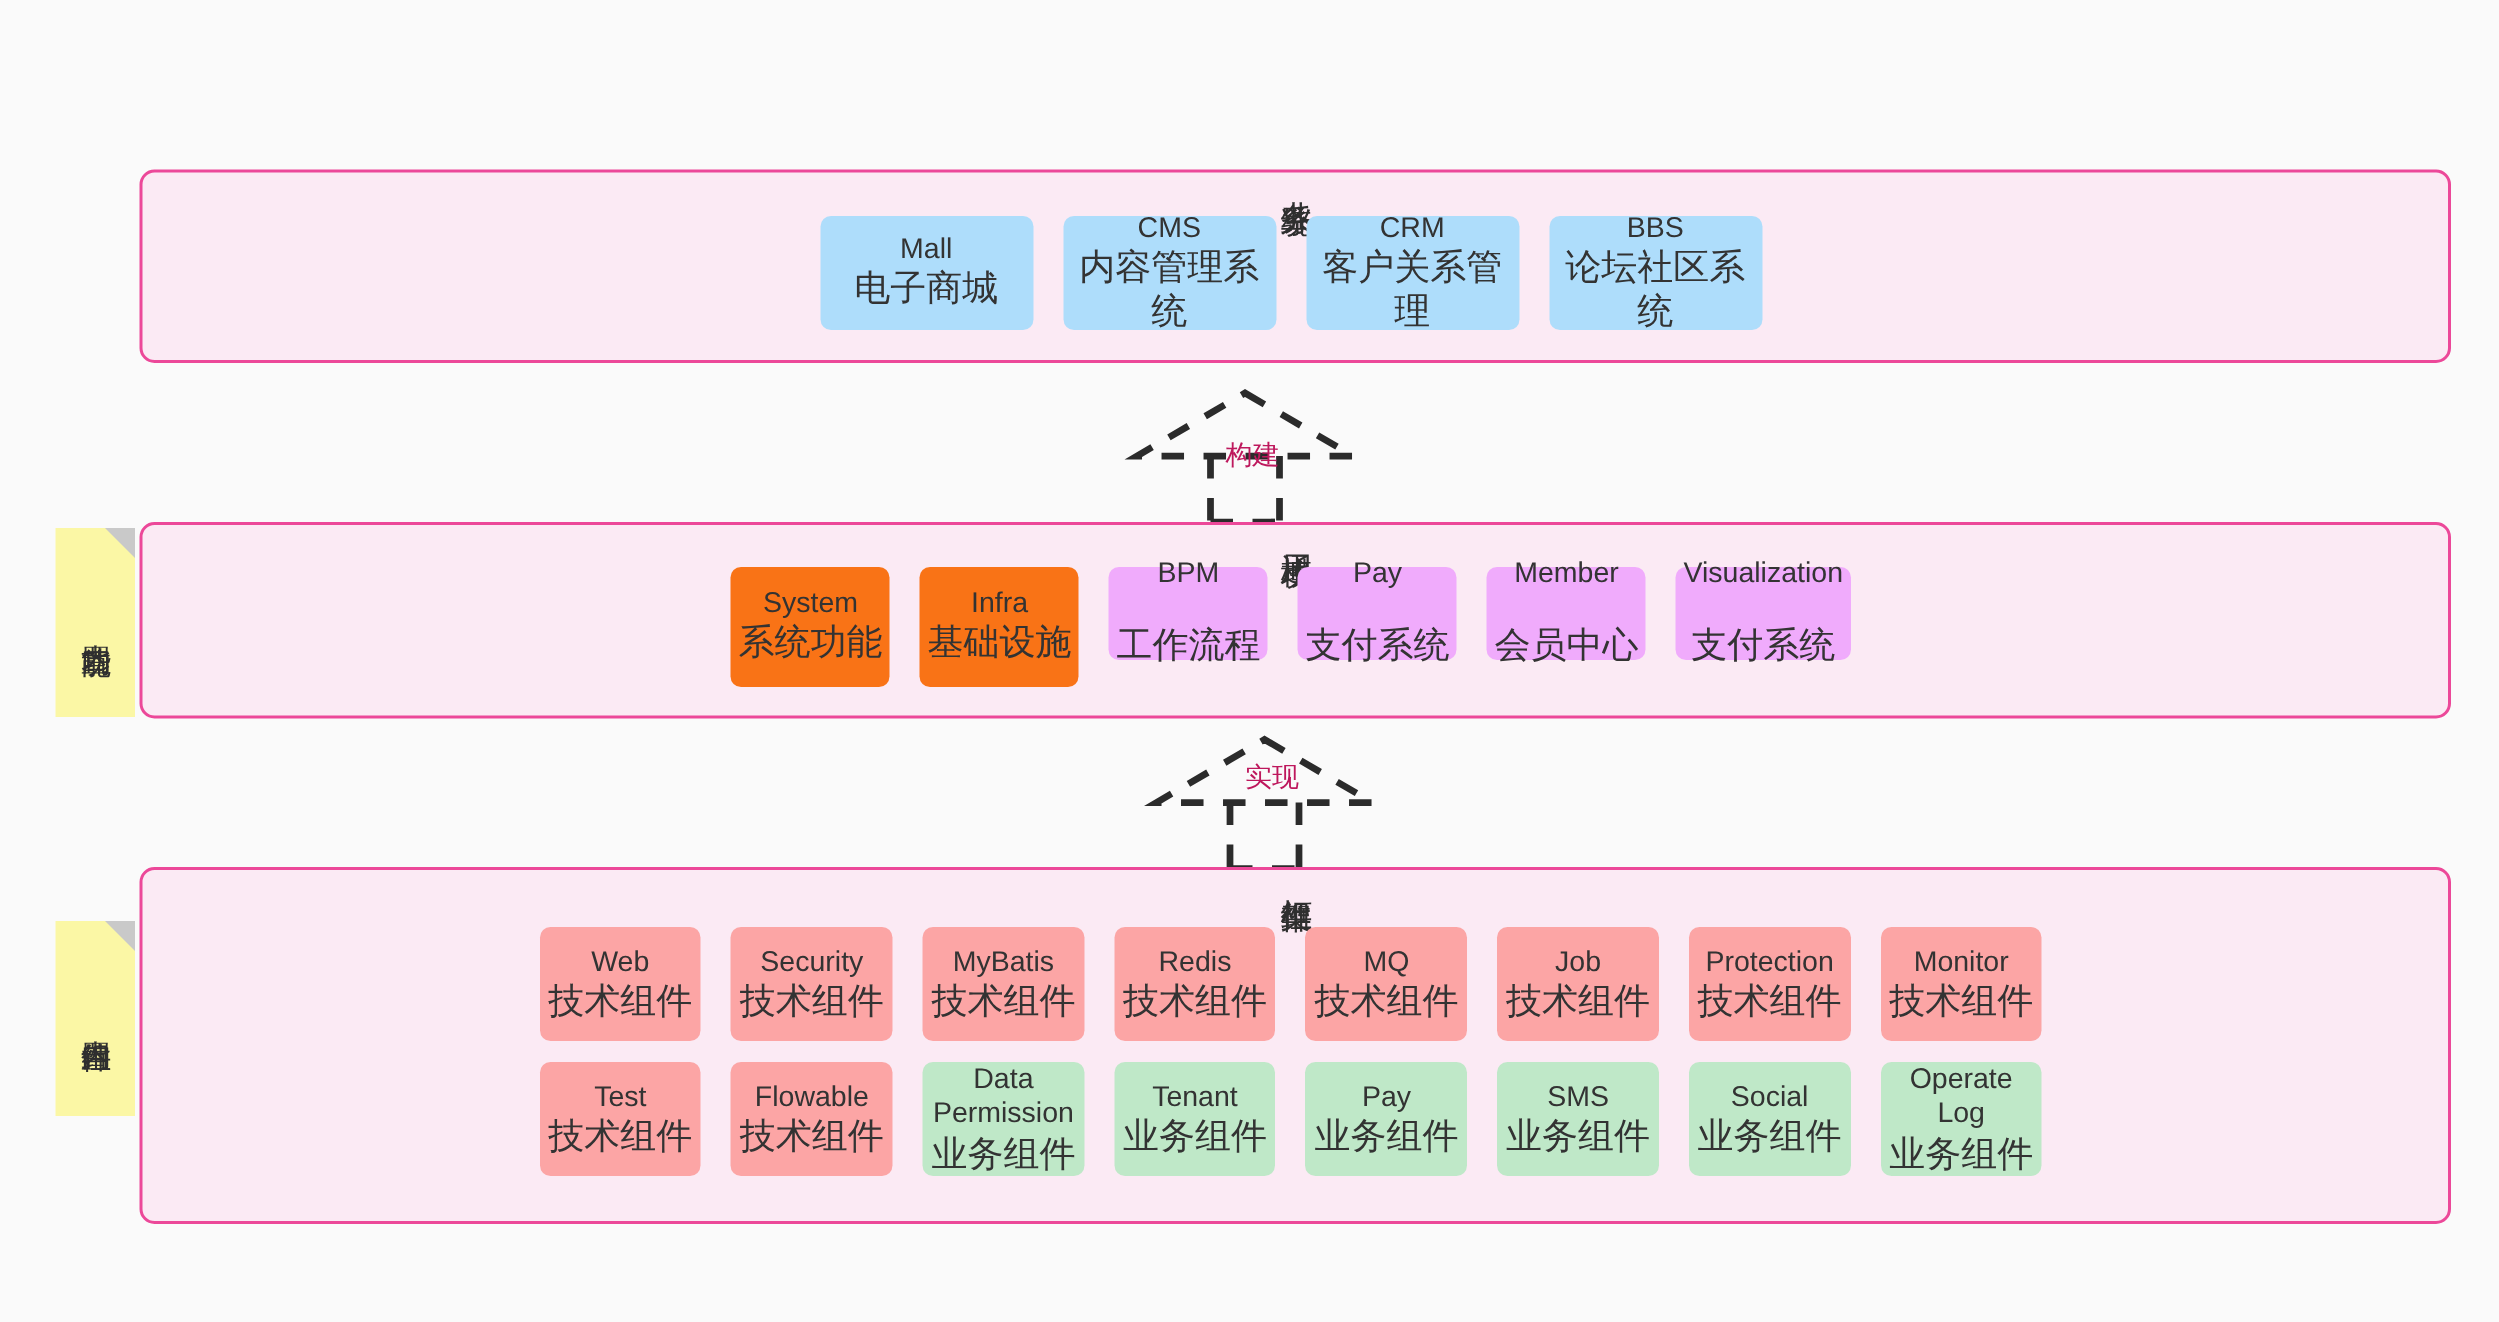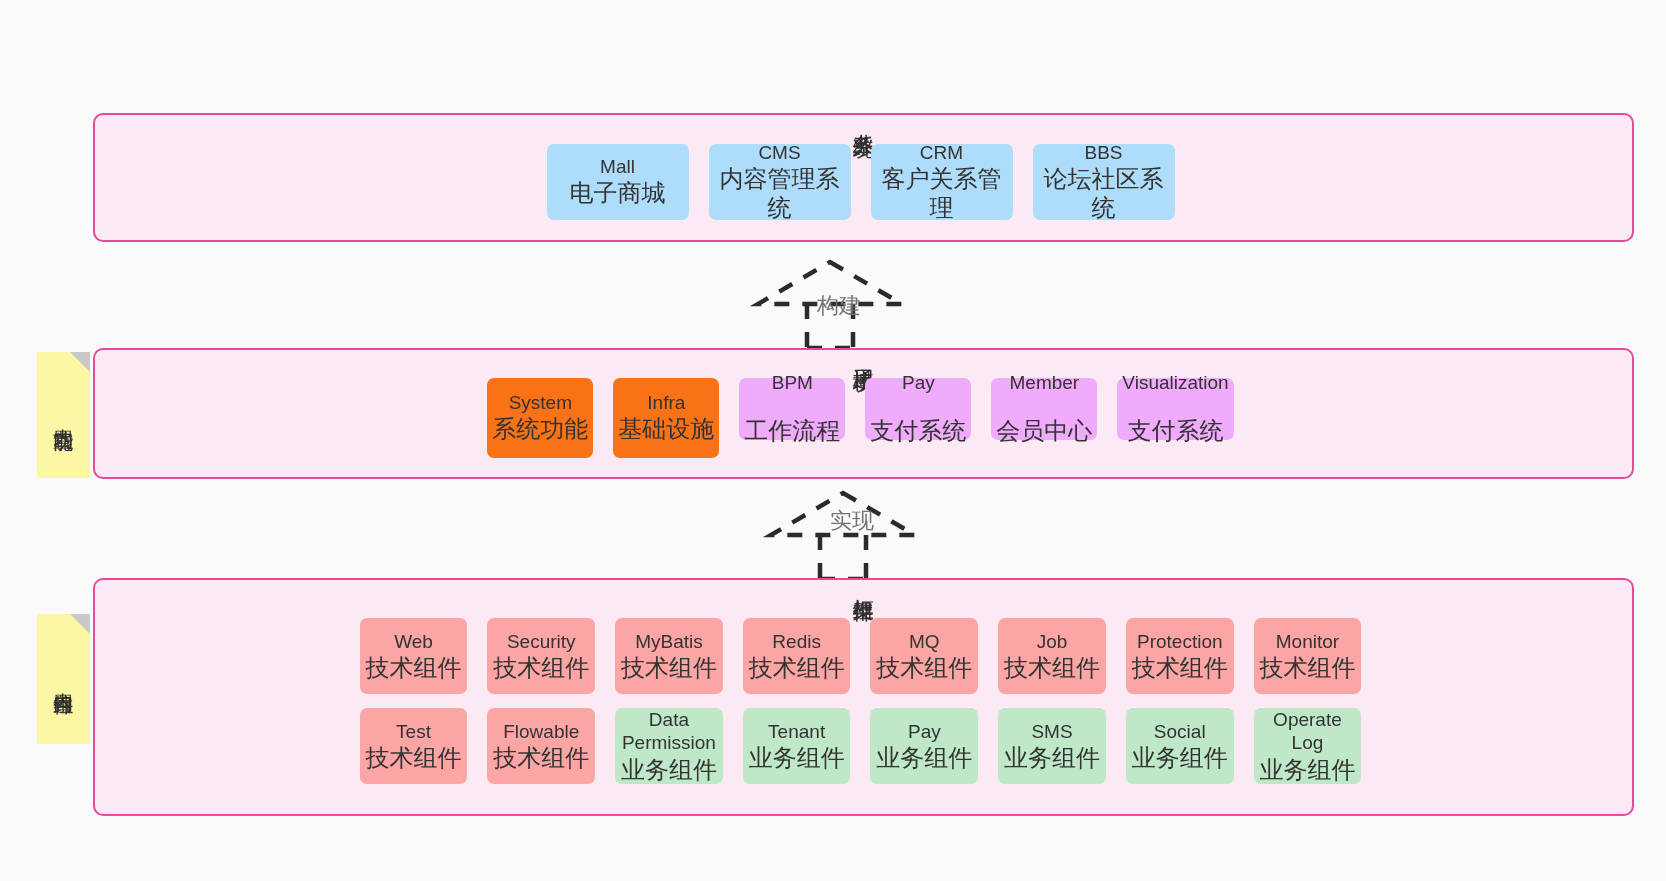--- a/index.html
+++ b/index.html
@@ -110,22 +110,22 @@
     border-top: 20px solid #c9c9c9;
   }
 
   
   .arrow {
     position: absolute;
   }
   .arrow svg { display: block; overflow: visible; }
   .arrow-label {
     position: absolute;
-    font-size: 22px;
-    color: #737373;
+    font-size: 18px;
+    color: #be185d;
     background: transparent;
     white-space: nowrap;
   }
 </style>
 </head>
 <body>
 
 <div id="canvas">
 
   <div class="layer" id="layer-business" style="left:93px; top:113px; width:1541px; height:129px;">

